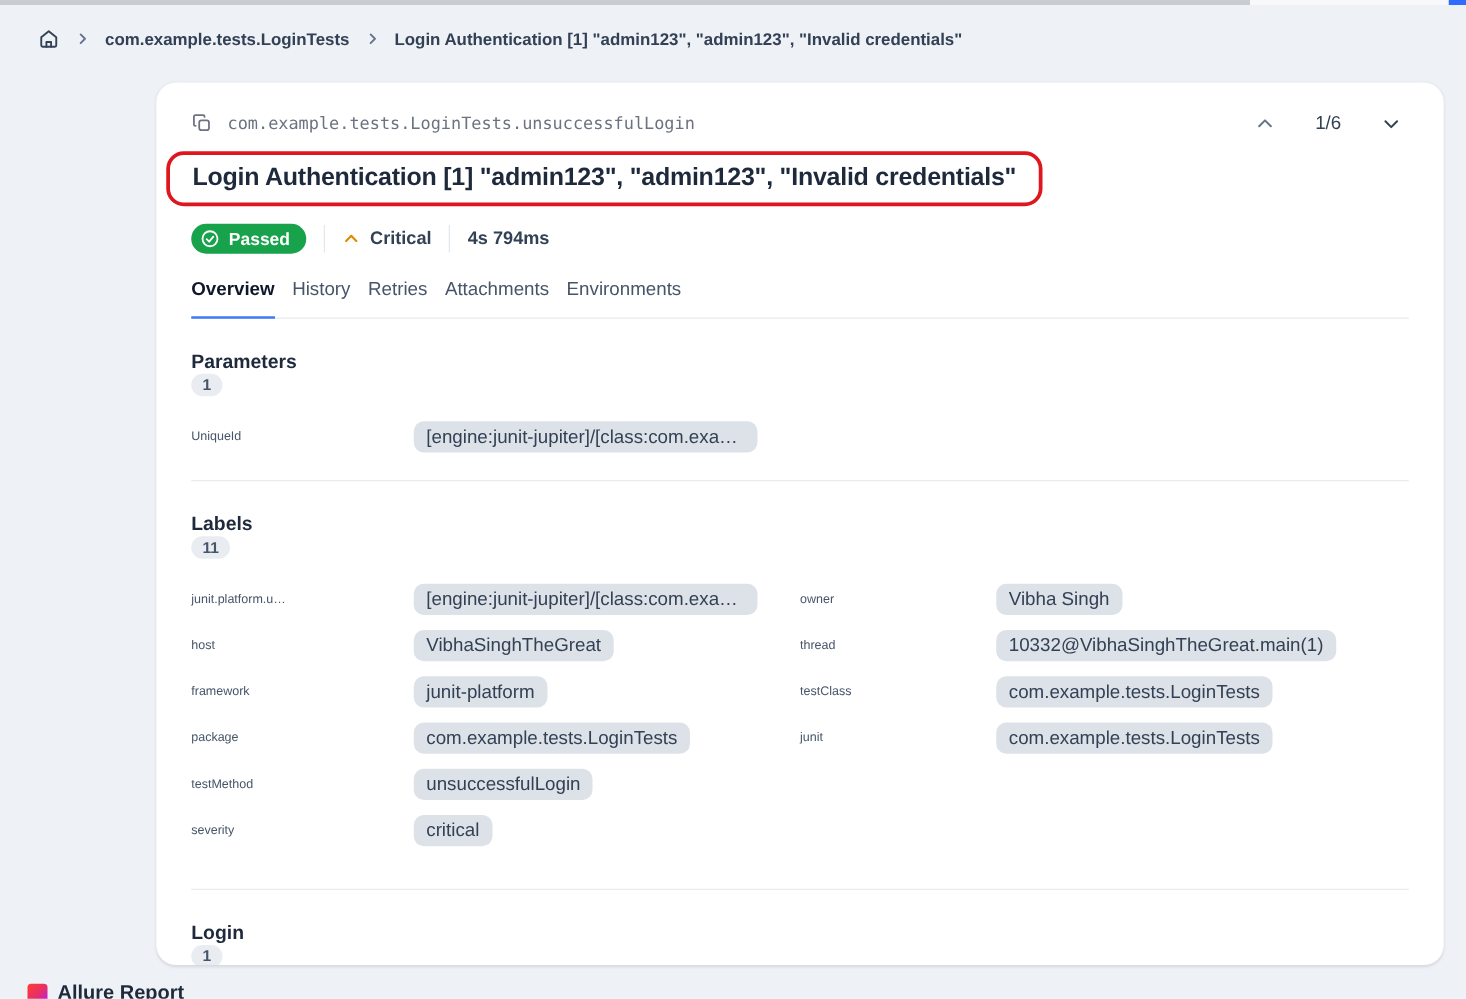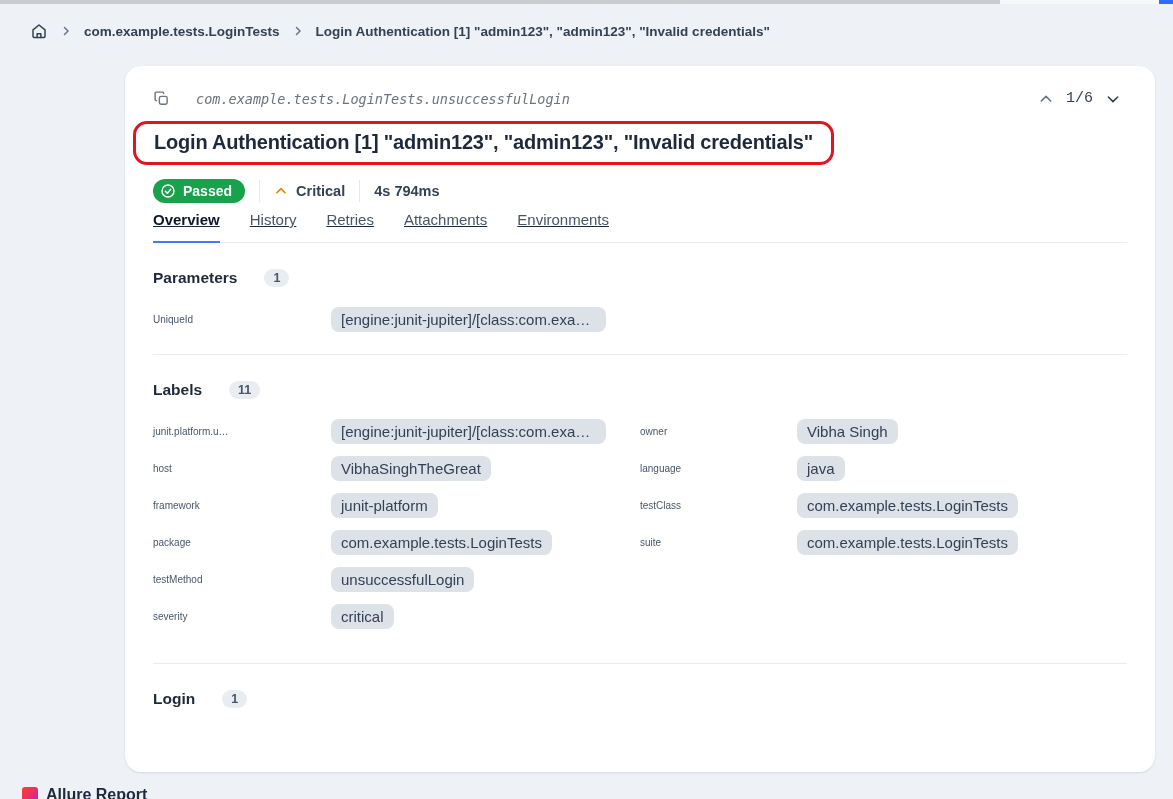--- a/index.html
+++ b/index.html
@@ -31,23 +31,23 @@
     width: 1030px;
     height: 706px;
     background: #ffffff;
     border-radius: 16px;
     box-shadow: 0 1px 3px rgba(16,24,40,.07), 0 1px 2px rgba(16,24,40,.04);
     padding: 24px 28px 14px 28px;
     overflow: hidden;
   }
 
   .header-row { display: flex; justify-content: space-between; align-items: center; }
-  .fullname-wrap { display: flex; align-items: center; gap: 26px; color: #6b7280; font-style: italic; }
+  .fullname-wrap { display: flex; align-items: center; gap: 12px; color: #6b7280; }
   .fullname { font-family: "DejaVu Sans Mono", monospace; font-size: 13.5px; color: #6b7280; }
-  .nav-group { display: flex; align-items: center; gap: 12px; color: #475569; margin-right: 6px; font-family: Liberation Mono, monospace; }
+  .nav-group { display: flex; align-items: center; gap: 32px; color: #475569; margin-right: 6px; }
   .nav-pos { font-size: 15px; color: #334155; }
   .icon-btn { display: flex; align-items: center; cursor: pointer; background: none; border: none; color: #6b7280; padding: 0; }
 
   
   .title-wrap {
     display: inline-block;
     margin: 14px 0 8px -20px;
     border: 3px solid #e0161e;
     border-radius: 14px;
     padding: 7px 18px 8px 18px;
@@ -59,26 +59,26 @@
   .v-div { width: 1px; height: 22px; background: #e2e8f0; }
   .pill-passed {
     display: inline-flex; align-items: center; gap: 7px;
     background: #17a24b; color: #fff; border-radius: 999px;
     padding: 4px 13px 4px 7px; font-size: 14px; font-weight: 700;
   }
   .severity { display: flex; align-items: center; gap: 8px; font-size: 14.5px; font-weight: 600; color: #334155; }
   .duration { font-size: 14.5px; font-weight: 600; color: #334155; }
 
   
-  .tabs { display: flex; gap: 30px; margin-top: 8px; border-bottom: 1px solid #e7eaee; text-decoration: underline; }
+  .tabs { display: flex; gap: 14px; margin-top: 20px; border-bottom: 1px solid #e7eaee; }
   .tab { font-size: 15px; color: #475569; padding-bottom: 13px; cursor: pointer; }
   .tab.active { font-weight: 700; color: #0f172a; border-bottom: 2px solid #3f7bf6; margin-bottom: -1px; }
 
   
-  .section-head { display: flex; align-items: flex-start; gap: 27px; margin-top: 26px; margin-bottom: 20px; }
+  .section-head { display: flex; align-items: flex-start; gap: 0; margin-top: 26px; margin-bottom: 20px; flex-direction: column; }
   .section-title { font-size: 15.5px; font-weight: 700; color: #1e293b; }
   .count-badge {
     background: #e9edf2; color: #475569; font-size: 12.5px; font-weight: 600;
     border-radius: 999px; padding: 2px 9px;
   }
   .divider { height: 1px; background: #e8ebef; margin-top: 22px; }
 
   .kv-row { display: flex; align-items: center; margin-bottom: 12px; min-height: 24px; }
   .kv-key { width: 178px; flex-shrink: 0; font-size: 10px; color: #475569; }
   .kv-key.narrow { width: 157px; }
@@ -240,29 +240,29 @@
         <span class="kv-key">severity</span>
         <span class="chip">critical</span>
       </div>
     </div>
     <div class="labels-col">
       <div class="kv-row">
         <span class="kv-key narrow">owner</span>
         <span class="chip">Vibha Singh</span>
       </div>
       <div class="kv-row">
-        <span class="kv-key narrow">language</span>
-        <span class="chip">java</span>
+        <span class="kv-key narrow">thread</span>
+        <span class="chip">10332@VibhaSinghTheGreat.main(1)</span>
       </div>
       <div class="kv-row">
         <span class="kv-key narrow">testClass</span>
         <span class="chip">com.example.tests.LoginTests</span>
       </div>
       <div class="kv-row">
-        <span class="kv-key narrow">suite</span>
+        <span class="kv-key narrow">junit</span>
         <span class="chip">com.example.tests.LoginTests</span>
       </div>
     </div>
   </div>
   <div class="divider"></div>
 
   
   <div class="section-head">
     <span class="section-title">Login</span>
     <span class="count-badge">1</span>

